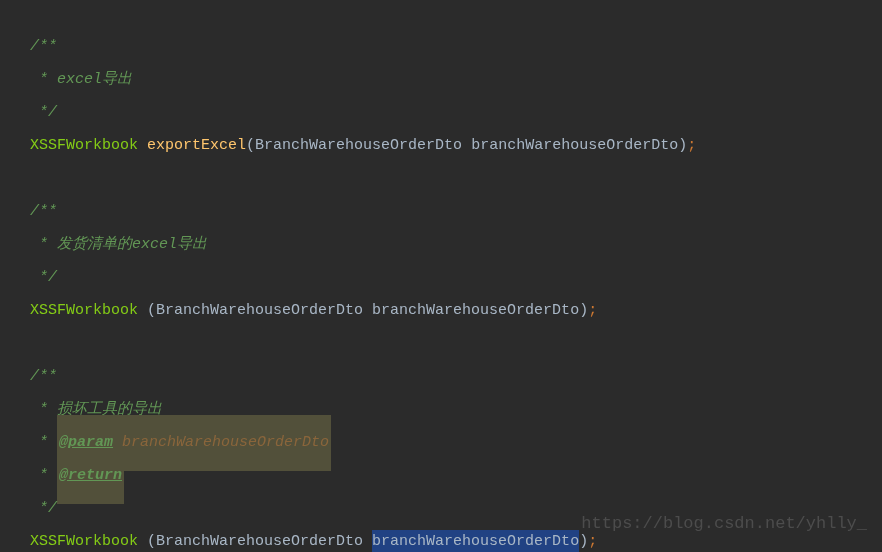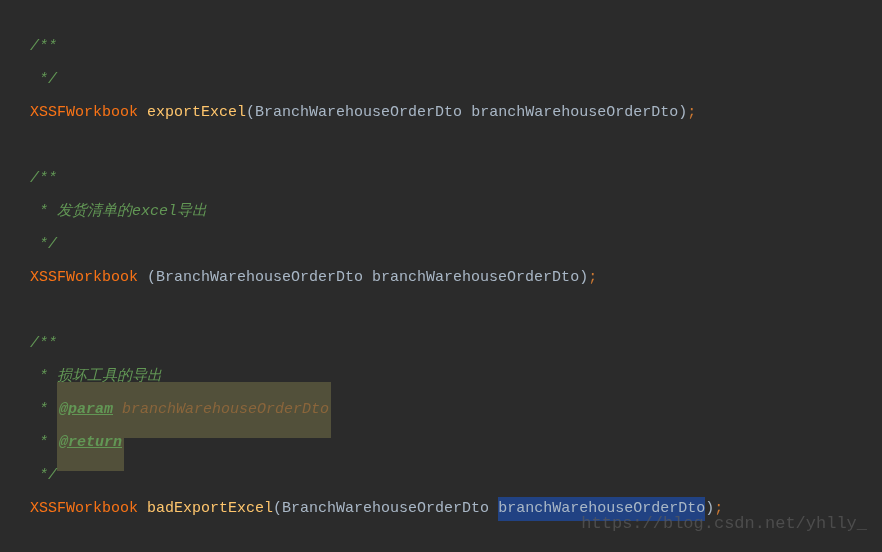--- a/index.html
+++ b/index.html
@@ -23,21 +23,21 @@
       white-space: pre;
       height: 33px;
       display: flex;
       align-items: center;
     }
     .comment-green {
       color: #629755;
       font-style: italic;
     }
     .type {
-      color: #f97316;
+      color: #84cc16;
       text-align: right;
     }
     .method {
       color: #ffc66d;
     }
     .param-type {
       color: #a9b7c6;
     }
     .param-name {
       color: #a9b7c6;
@@ -74,29 +74,30 @@
       font-size: 17px;
       font-style: normal;
       opacity: 0.7;
     }
   </style>
 </head>
 <body>
 
 <div>
   <div class="line"><span class="comment-green">/**</span></div>
+  <div class="line"><span class="comment-green"> * excel导出</span></div>
   <div class="line"><span class="comment-green"> */</span></div>
   <div class="line"><span class="type">XSSFWorkbook </span><span class="method">exportExcel</span><span class="paren">(</span><span class="param-type">BranchWarehouseOrderDto </span><span class="param-name">branchWarehouseOrderDto</span><span class="paren">)</span><span class="semicolon">;</span></div>
   <div class="line"></div>
   <div class="line"><span class="comment-green">/**</span></div>
   <div class="line"><span class="comment-green"> * 发货清单的excel导出</span></div>
   <div class="line"><span class="comment-green"> */</span></div>
   <div class="line"><span class="type">XSSFWorkbook </span><span class="paren">(</span><span class="param-type">BranchWarehouseOrderDto </span><span class="param-name">branchWarehouseOrderDto</span><span class="paren">)</span><span class="semicolon">;</span></div>
   <div class="line"></div>
   <div class="line"><span class="comment-green">/**</span></div>
   <div class="line"><span class="comment-green"> * 损坏工具的导出</span></div>
   <div class="line"><span class="comment-green"> * </span><span class="tag-highlight"><span class="tag">@param</span><span class="comment-green"> </span><span class="tag-param-name">branchWarehouseOrderDto</span></span></div>
   <div class="line"><span class="comment-green"> * </span><span class="tag-highlight"><span class="tag">@return</span></span></div>
   <div class="line"><span class="comment-green"> */</span></div>
-  <div class="line"><span class="type">XSSFWorkbook </span><span class="method">badExportExcel</span><span class="paren">(</span><span class="param-type">BranchWarehouseOrderDto </span><span class="selection-highlight"><span class="param-name">branchWarehouseOrderDto</span></span><span class="paren">)</span><span class="semicolon">;</span></div>
+  <div class="line"><span class="type">XSSFWorkbook </span><span class="paren">(</span><span class="param-type">BranchWarehouseOrderDto </span><span class="selection-highlight"><span class="param-name">branchWarehouseOrderDto</span></span><span class="paren">)</span><span class="semicolon">;</span></div>
 </div>
 
 <div class="watermark">https://blog.csdn.net/yhlly_</div>
 
 </body></html>

